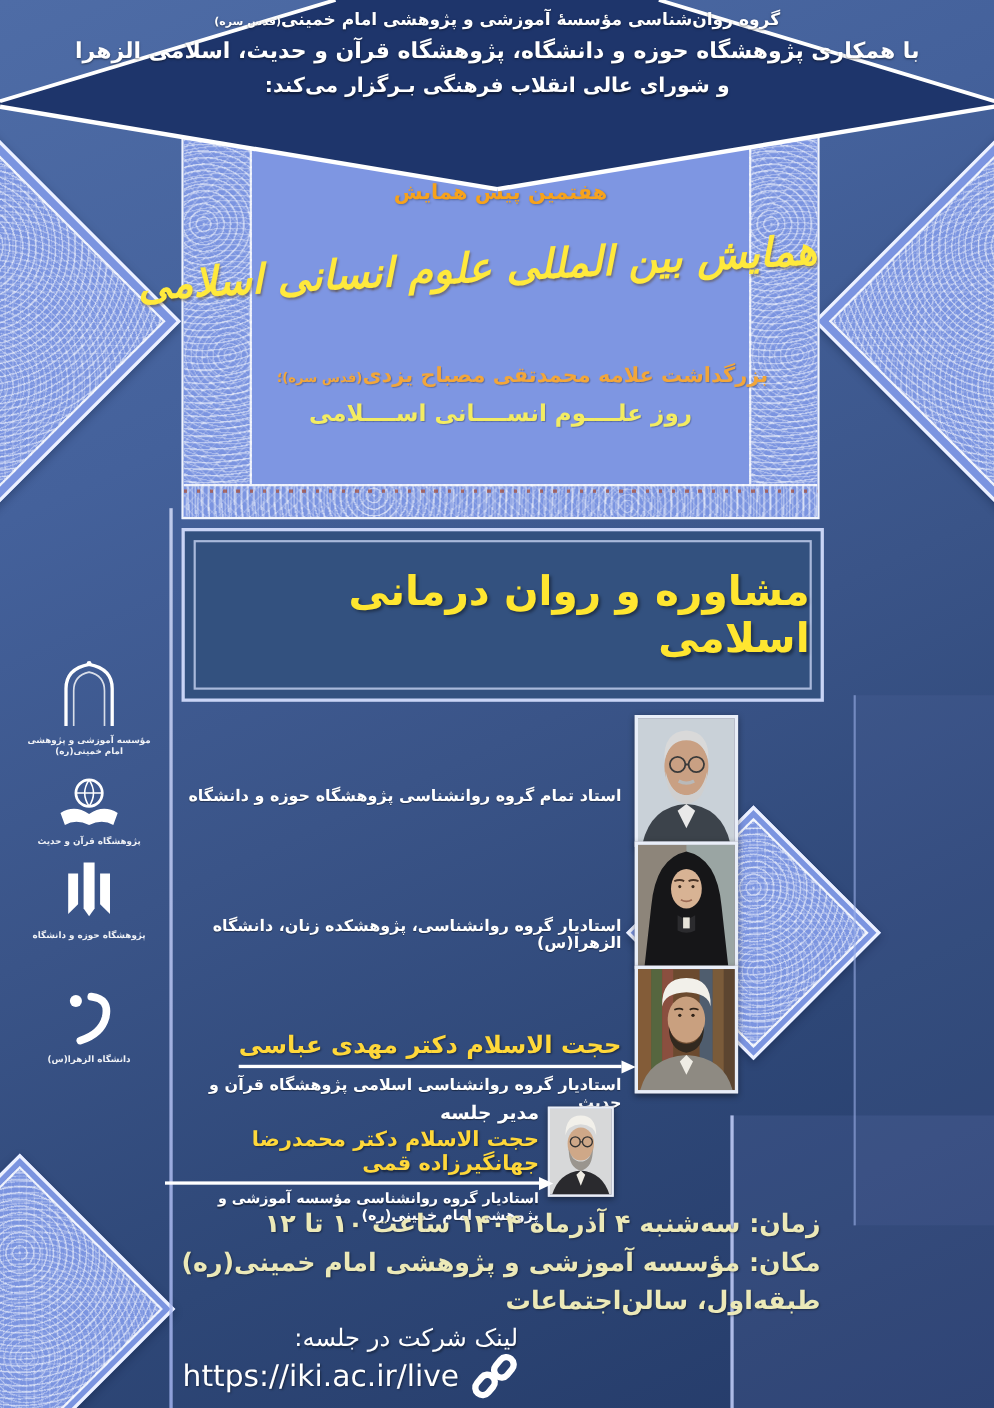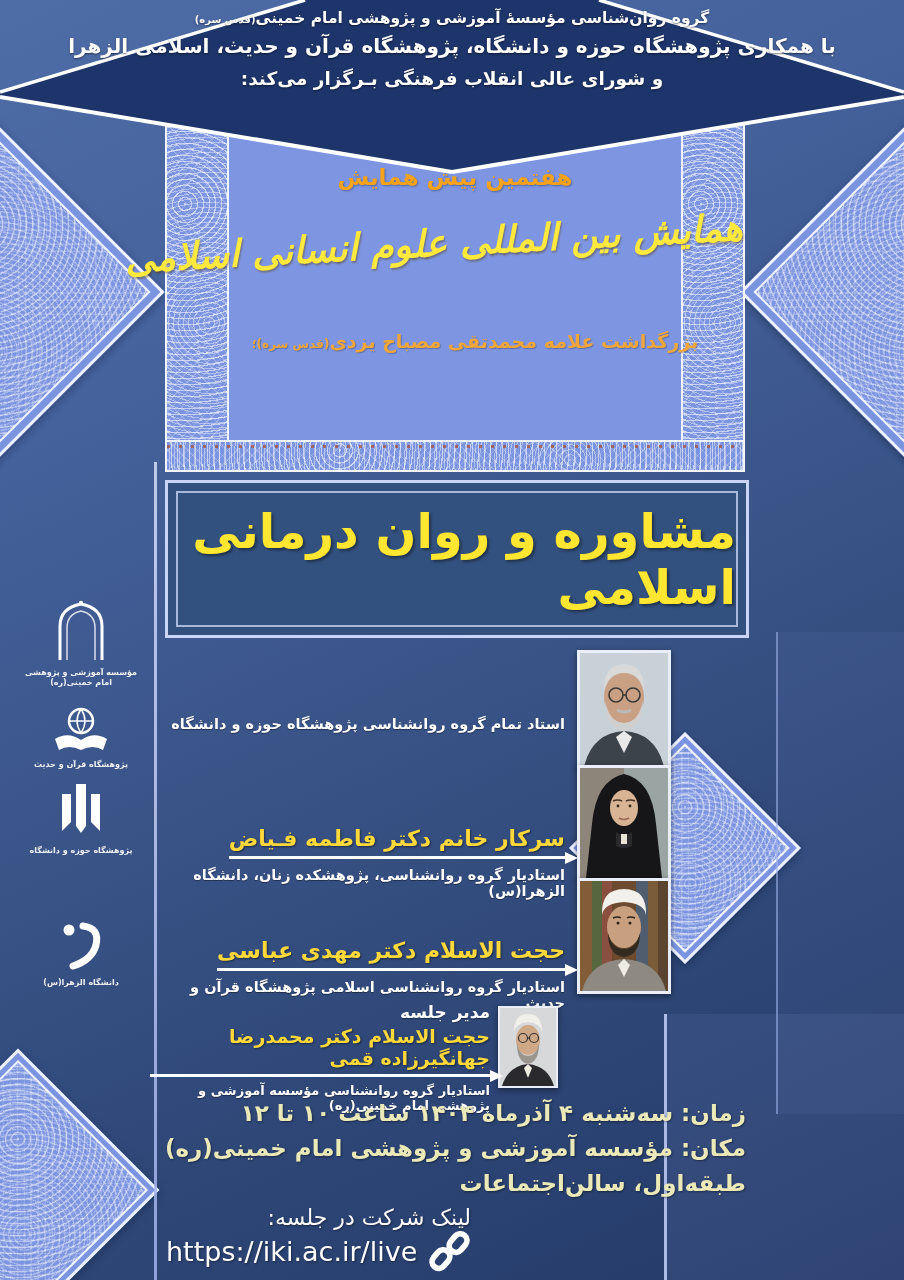--- a/index.html
+++ b/index.html
@@ -34,36 +34,36 @@
   
   .panel{position:absolute;left:165px;top:100px;width:580px;height:372px;background:#7e96e2;
     border:2px solid rgba(255,255,255,.9);box-sizing:border-box;z-index:3;}
   .panel-col{position:absolute;top:0;bottom:28px;width:60px;}
   .panel-col.left{left:0;border-right:2px solid rgba(255,255,255,.85);}
   .panel-col.right{right:0;border-left:2px solid rgba(255,255,255,.85);}
   .panel-bottom{position:absolute;left:0;right:0;bottom:0;height:28px;border-top:2px solid rgba(255,255,255,.85);}
   .panel-redline{position:absolute;left:0;right:0;bottom:22px;height:3px;z-index:4;opacity:.75;
     background:repeating-linear-gradient(90deg,#a8503a 0 3px,transparent 3px 12px);}
   .pre-title{position:absolute;left:0;width:100%;top:62px;text-align:center;color:#f6a21c;
-    font-size:23px;font-weight:bold;z-index:5;text-shadow:1px 1px 2px rgba(0,0,0,.3);}
+    font-size:19px;font-weight:bold;z-index:5;text-shadow:1px 1px 2px rgba(0,0,0,.3);}
   .main-title{position:absolute;left:0;width:100%;top:118px;text-align:center;color:#ffe93c;
     font-family:"DejaVu Serif","Liberation Serif",serif;font-style:italic;font-weight:bold;
     font-size:37px;white-space:nowrap;transform:rotate(-3deg);z-index:5;
     text-shadow:1px 2px 2px rgba(80,50,0,.4);}
   .sub1{position:absolute;left:0;width:100%;top:228px;text-align:center;color:#f2a63a;
     font-size:19px;font-weight:bold;z-index:5;text-shadow:1px 1px 1px rgba(0,0,0,.25);}
   .sub1 .suffix{font-size:12px;margin-left:40px;}
   .sub2{position:absolute;left:0;width:100%;top:262px;text-align:center;color:#f3ec62;
     font-size:21px;font-weight:bold;z-index:5;text-shadow:1px 1px 1px rgba(0,0,0,.25);}
   
   .banner{position:absolute;left:165px;top:480px;width:584px;height:158px;background:#33517f;
     border:3px solid #c9d4f6;box-sizing:border-box;z-index:4;}
   .banner-inner{position:absolute;inset:8px;border:2px solid rgba(210,220,250,.75);
     display:flex;align-items:center;justify-content:center;}
-  .banner-text{color:#ffe630;font-size:48px;font-weight:bold;text-shadow:2px 2px 3px rgba(0,0,0,.4);}
+  .banner-text{color:#ffe630;font-size:37px;font-weight:bold;text-shadow:2px 2px 3px rgba(0,0,0,.4);}
   
   .vline{position:absolute;z-index:3;}
   .vline-left{left:154px;top:462px;width:3px;height:818px;background:linear-gradient(#d5ddfa,#9fb0ec);opacity:.85;}
   .vline-right-upper{left:776px;top:632px;width:2px;height:482px;background:#9db0ea;opacity:.6;}
   .vline-right-lower{left:664px;top:1014px;width:3px;height:266px;background:#bcc9f5;opacity:.9;}
   .tint-bottom-right{position:absolute;left:667px;top:1014px;width:237px;height:266px;
     background:rgba(130,145,215,.12);z-index:1;}
   .tint-mid-right{position:absolute;left:778px;top:632px;width:126px;height:482px;
     background:rgba(140,155,220,.07);z-index:1;}
   
@@ -120,20 +120,21 @@
   <div class="panel">
     <div class="panel-col left filigree"></div>
     <div class="panel-col right filigree"></div>
     <div class="panel-bottom filigree"></div>
     <div class="panel-redline"></div>
     <div class="pre-title rtl">هفتمین پیش همایش</div>
     <div class="main-title rtl">همایش بین المللی علوم انسانی اسلامی</div>
     <div class="sub1 rtl">
       <span>بزرگداشت علامه محمدتقی مصباح یزدی</span><span class="suffix">(قدس سره)؛</span>
     </div>
+    <div class="sub2 rtl">روز علــــوم انســــانی اســــلامی</div>
   </div>
 
   <div class="band-base"></div>
   <svg class="band-lines" width="904" height="190">
     <line x1="0" y1="92" x2="305" y2="0" stroke="#ffffff" stroke-width="3.5"></line>
     <line x1="904" y1="92" x2="599" y2="0" stroke="#ffffff" stroke-width="3.5"></line>
     <line x1="0" y1="97" x2="452" y2="172" stroke="#ffffff" stroke-width="4"></line>
     <line x1="904" y1="97" x2="452" y2="172" stroke="#ffffff" stroke-width="4"></line>
   </svg>
   <div class="band-text h-line1 rtl">
@@ -193,23 +194,20 @@
       <circle cx="38" cy="42" r="1.5" fill="#2e2218"></circle>
         <circle cx="50" cy="42" r="1.5" fill="#2e2218"></circle>
       <path d="M33 37 Q38 35 41 37 M47 37 Q50 35 55 37" stroke="#2e2218" stroke-width="1.5" fill="none"></path>
     </svg>
   </div>
 
   <div class="speaker rtl" style="top:708px">
     <div class="speaker-role">استاد تمام گروه روانشناسی پژوهشگاه حوزه و دانشگاه</div>
   </div>
   <div class="speaker rtl" style="top:826px">
-    <div class="name-wrap">
-      <span class="speaker-name">سرکار خانم دکتر فاطمه فـیاض</span>
-    </div>
     <div class="speaker-role">استادیار گروه روانشناسی، پژوهشکده زنان، دانشگاه الزهرا(س)</div>
   </div>
   <div class="speaker rtl" style="top:938px">
     <div class="name-wrap">
       <span class="speaker-name">حجت الاسلام دکتر مهدی عباسی</span>
     </div>
     <div class="speaker-role">استادیار گروه روانشناسی اسلامی پژوهشگاه قرآن و حدیث</div>
   </div>
 
   <div class="photo" style="left:498px;top:1006px;width:56px;height:78px;border-width:2.5px">
@@ -269,21 +267,21 @@
   <div class="logo" style="top:782px">
     <svg width="52" height="58" viewBox="0 0 52 58">
       <g fill="#fff">
         <path d="M7 12 h9 v28 l-9 9 z"></path>
         <path d="M21 2 h10 v42 l-5 7 l-5 -7 z"></path>
         <path d="M36 12 h9 v37 l-9 -9 z"></path>
       </g>
     </svg>
     <div class="logo-label">پژوهشگاه حوزه و دانشگاه</div>
   </div>
-  <div class="logo" style="top:920px">
+  <div class="logo" style="top:900px">
     <svg width="50" height="52" viewBox="0 0 50 52">
       <circle cx="13" cy="10" r="5.5" fill="#fff"></circle>
       <path d="M27 6 q17 2 13 19 q-4 15 -23 21" stroke="#fff" stroke-width="7" fill="none" stroke-linecap="round"></path>
     </svg>
     <div class="logo-label">دانشگاه الزهرا(س)</div>
   </div>
 
 </div>
 
 </body></html>

